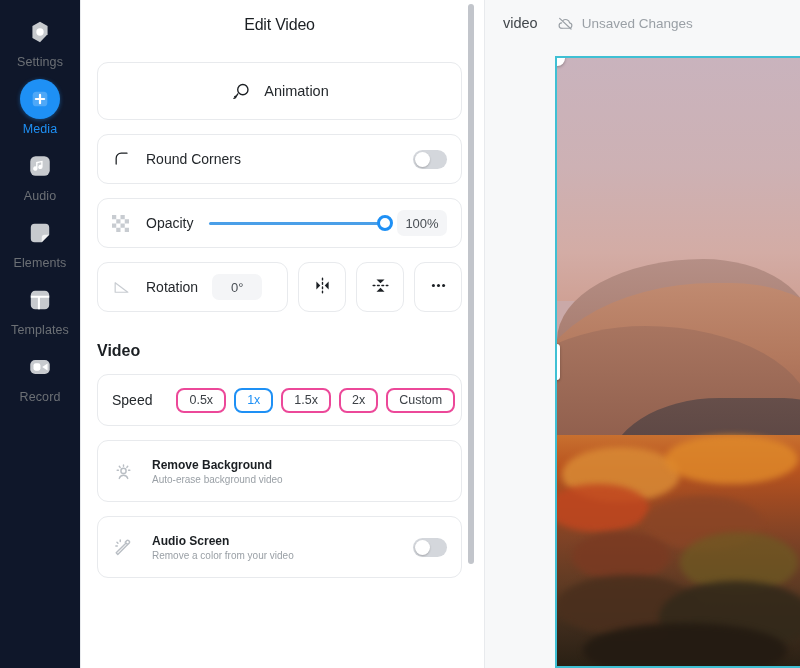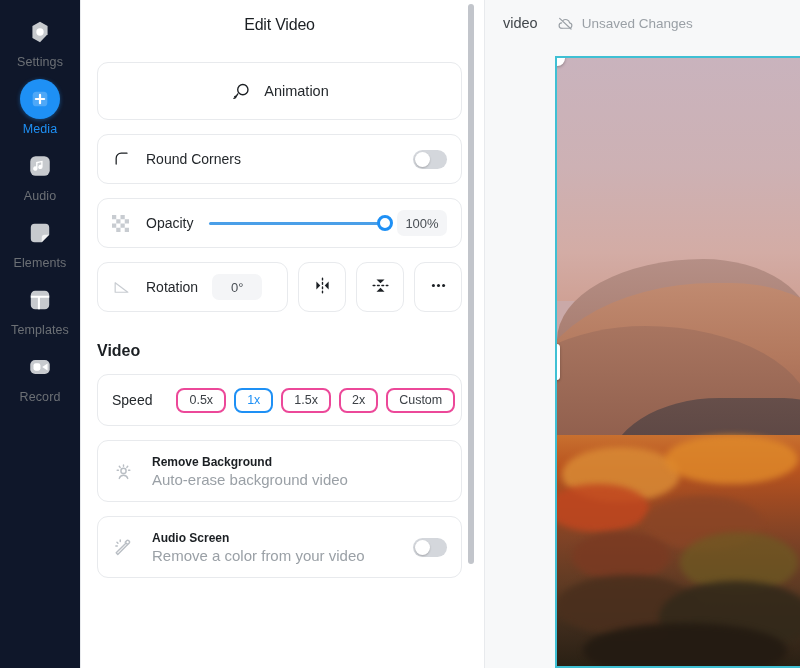--- a/index.html
+++ b/index.html
@@ -120,21 +120,21 @@
   }
   .chip.sel { border-color:#1e90f5; color:#1e90f5; }
 
   .feat {
     margin-top:14px; min-height:62px; display:flex; align-items:center;
     padding:11px 14px; cursor:pointer;
   }
   .feat-ico { width:30px; display:flex; align-items:center; color:#b9bec4; }
   .feat-txt { margin-left:10px; }
   .feat-title { font-size:12px; color:#1b1f23; font-weight:bold; }
-  .feat-sub { font-size:15px; color:#9aa0a6; margin-top:2px; }
+  .feat-sub { font-size:10px; color:#9aa0a6; margin-top:2px; }
 
   
   .stage { flex:1; height:668px; background:#f7f8f9; position:relative; overflow:hidden; }
   .stage-head {
     height:46px; display:flex; align-items:center; padding-left:18px; gap:18px;
   }
   .doc-name { font-size:14.5px; color:#41464b; }
   .saved { display:flex; align-items:center; gap:7px; font-size:13.5px; color:#9aa0a6; }
   .saved svg { display:block; }
 

